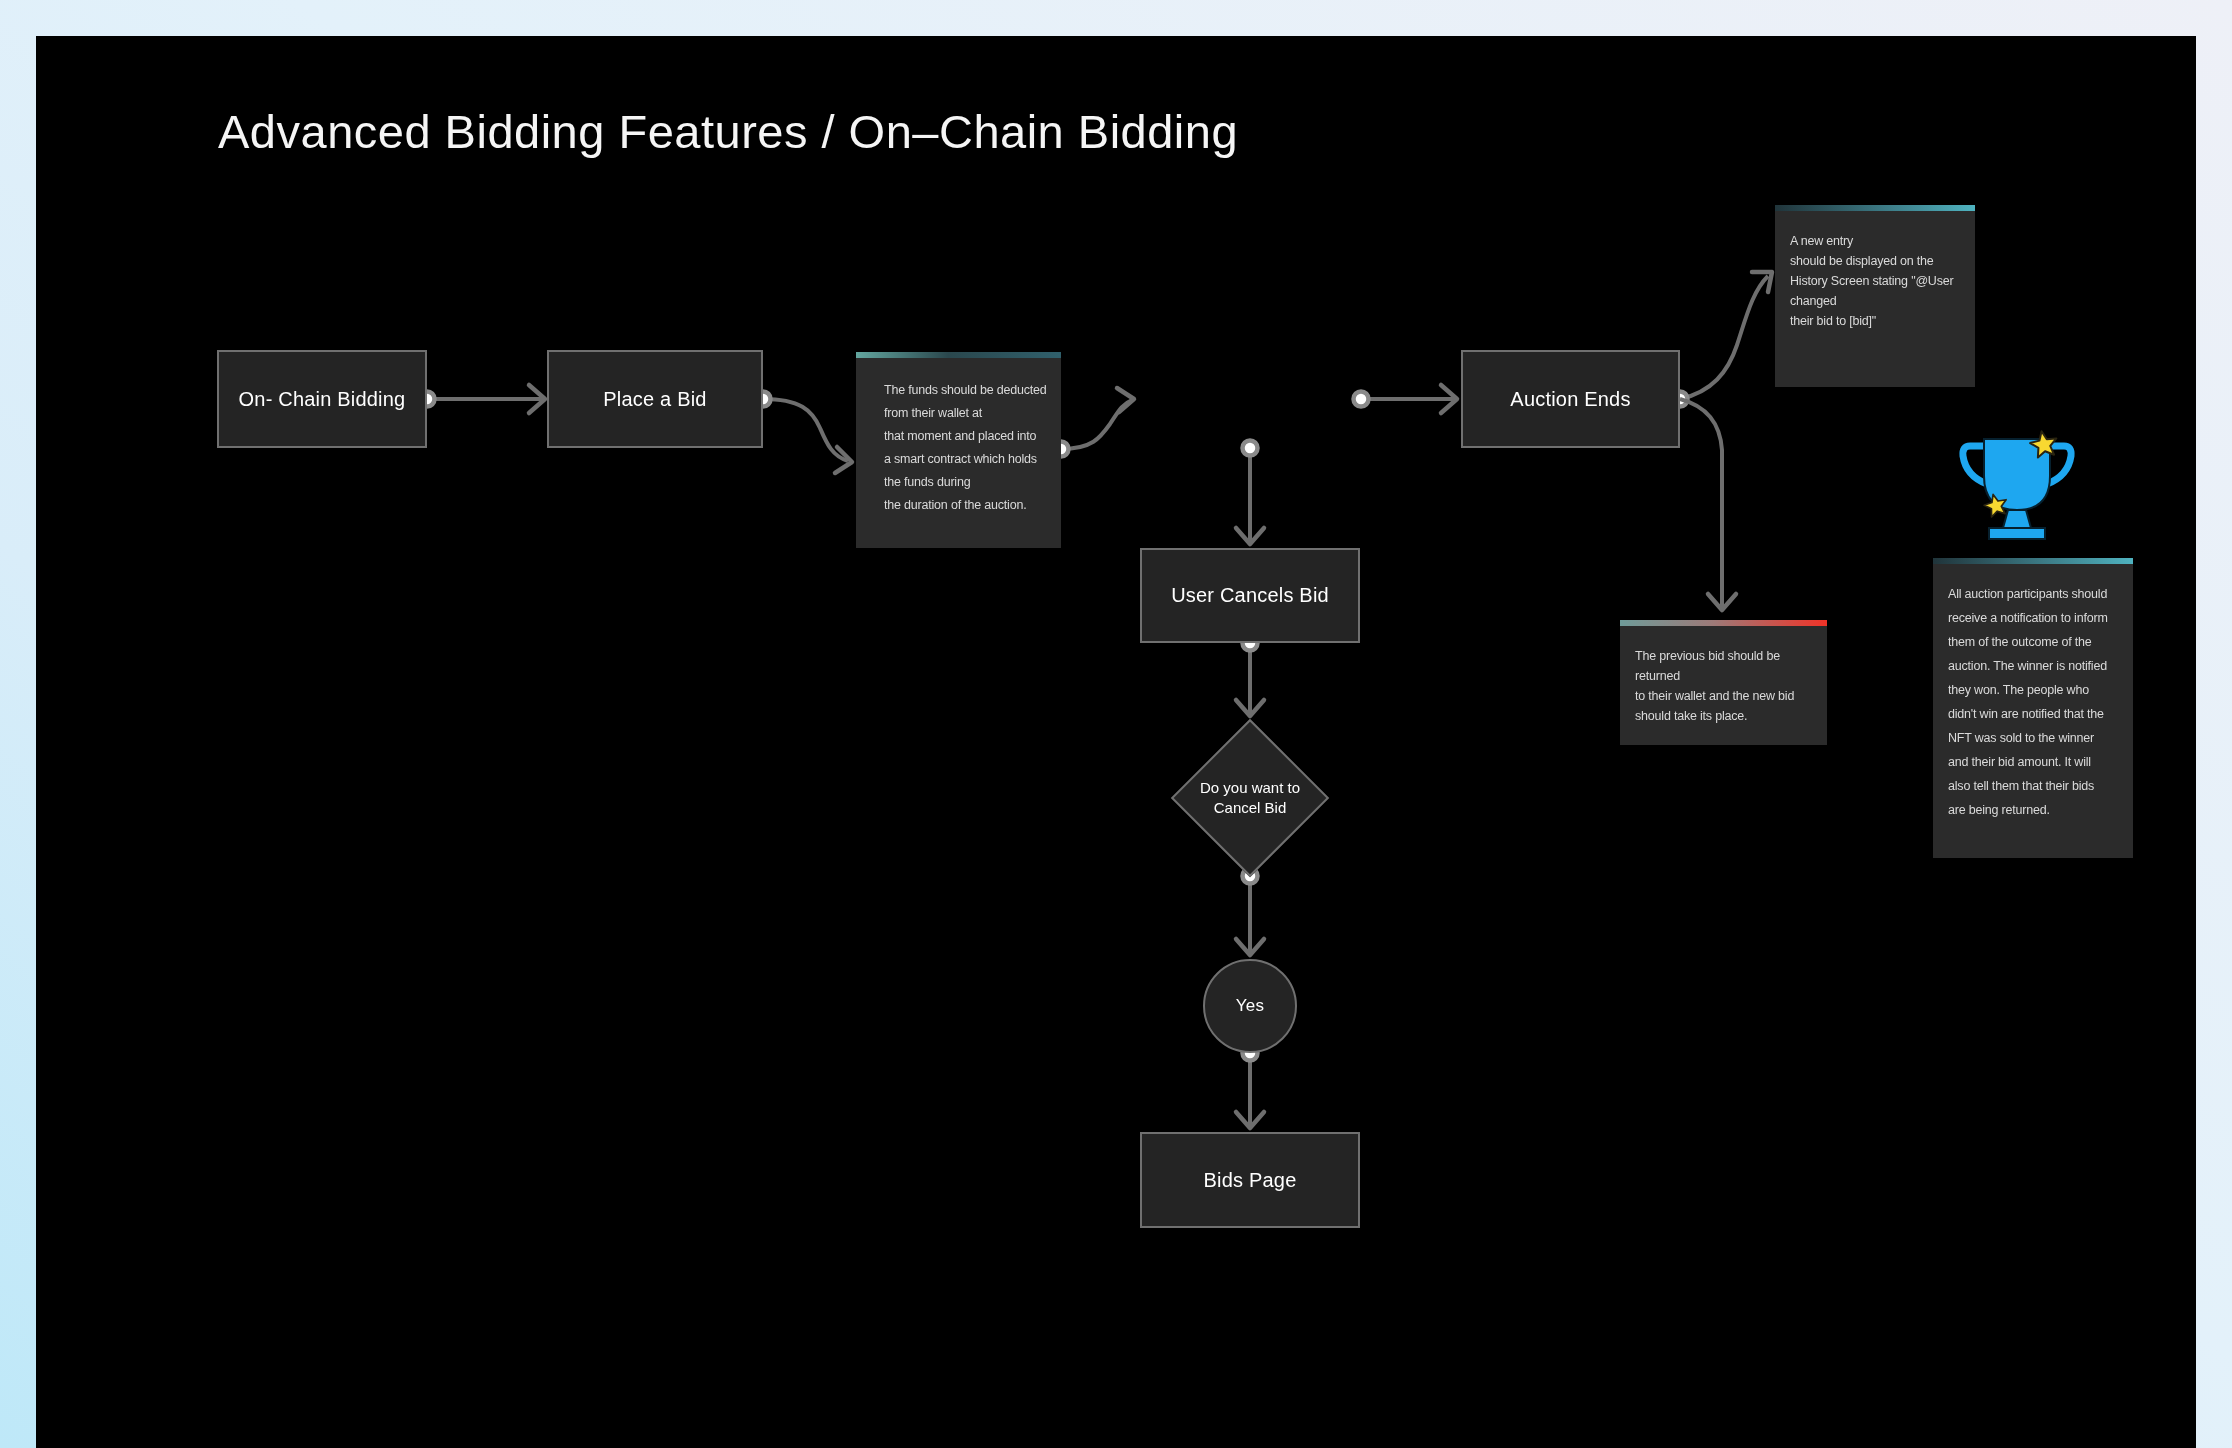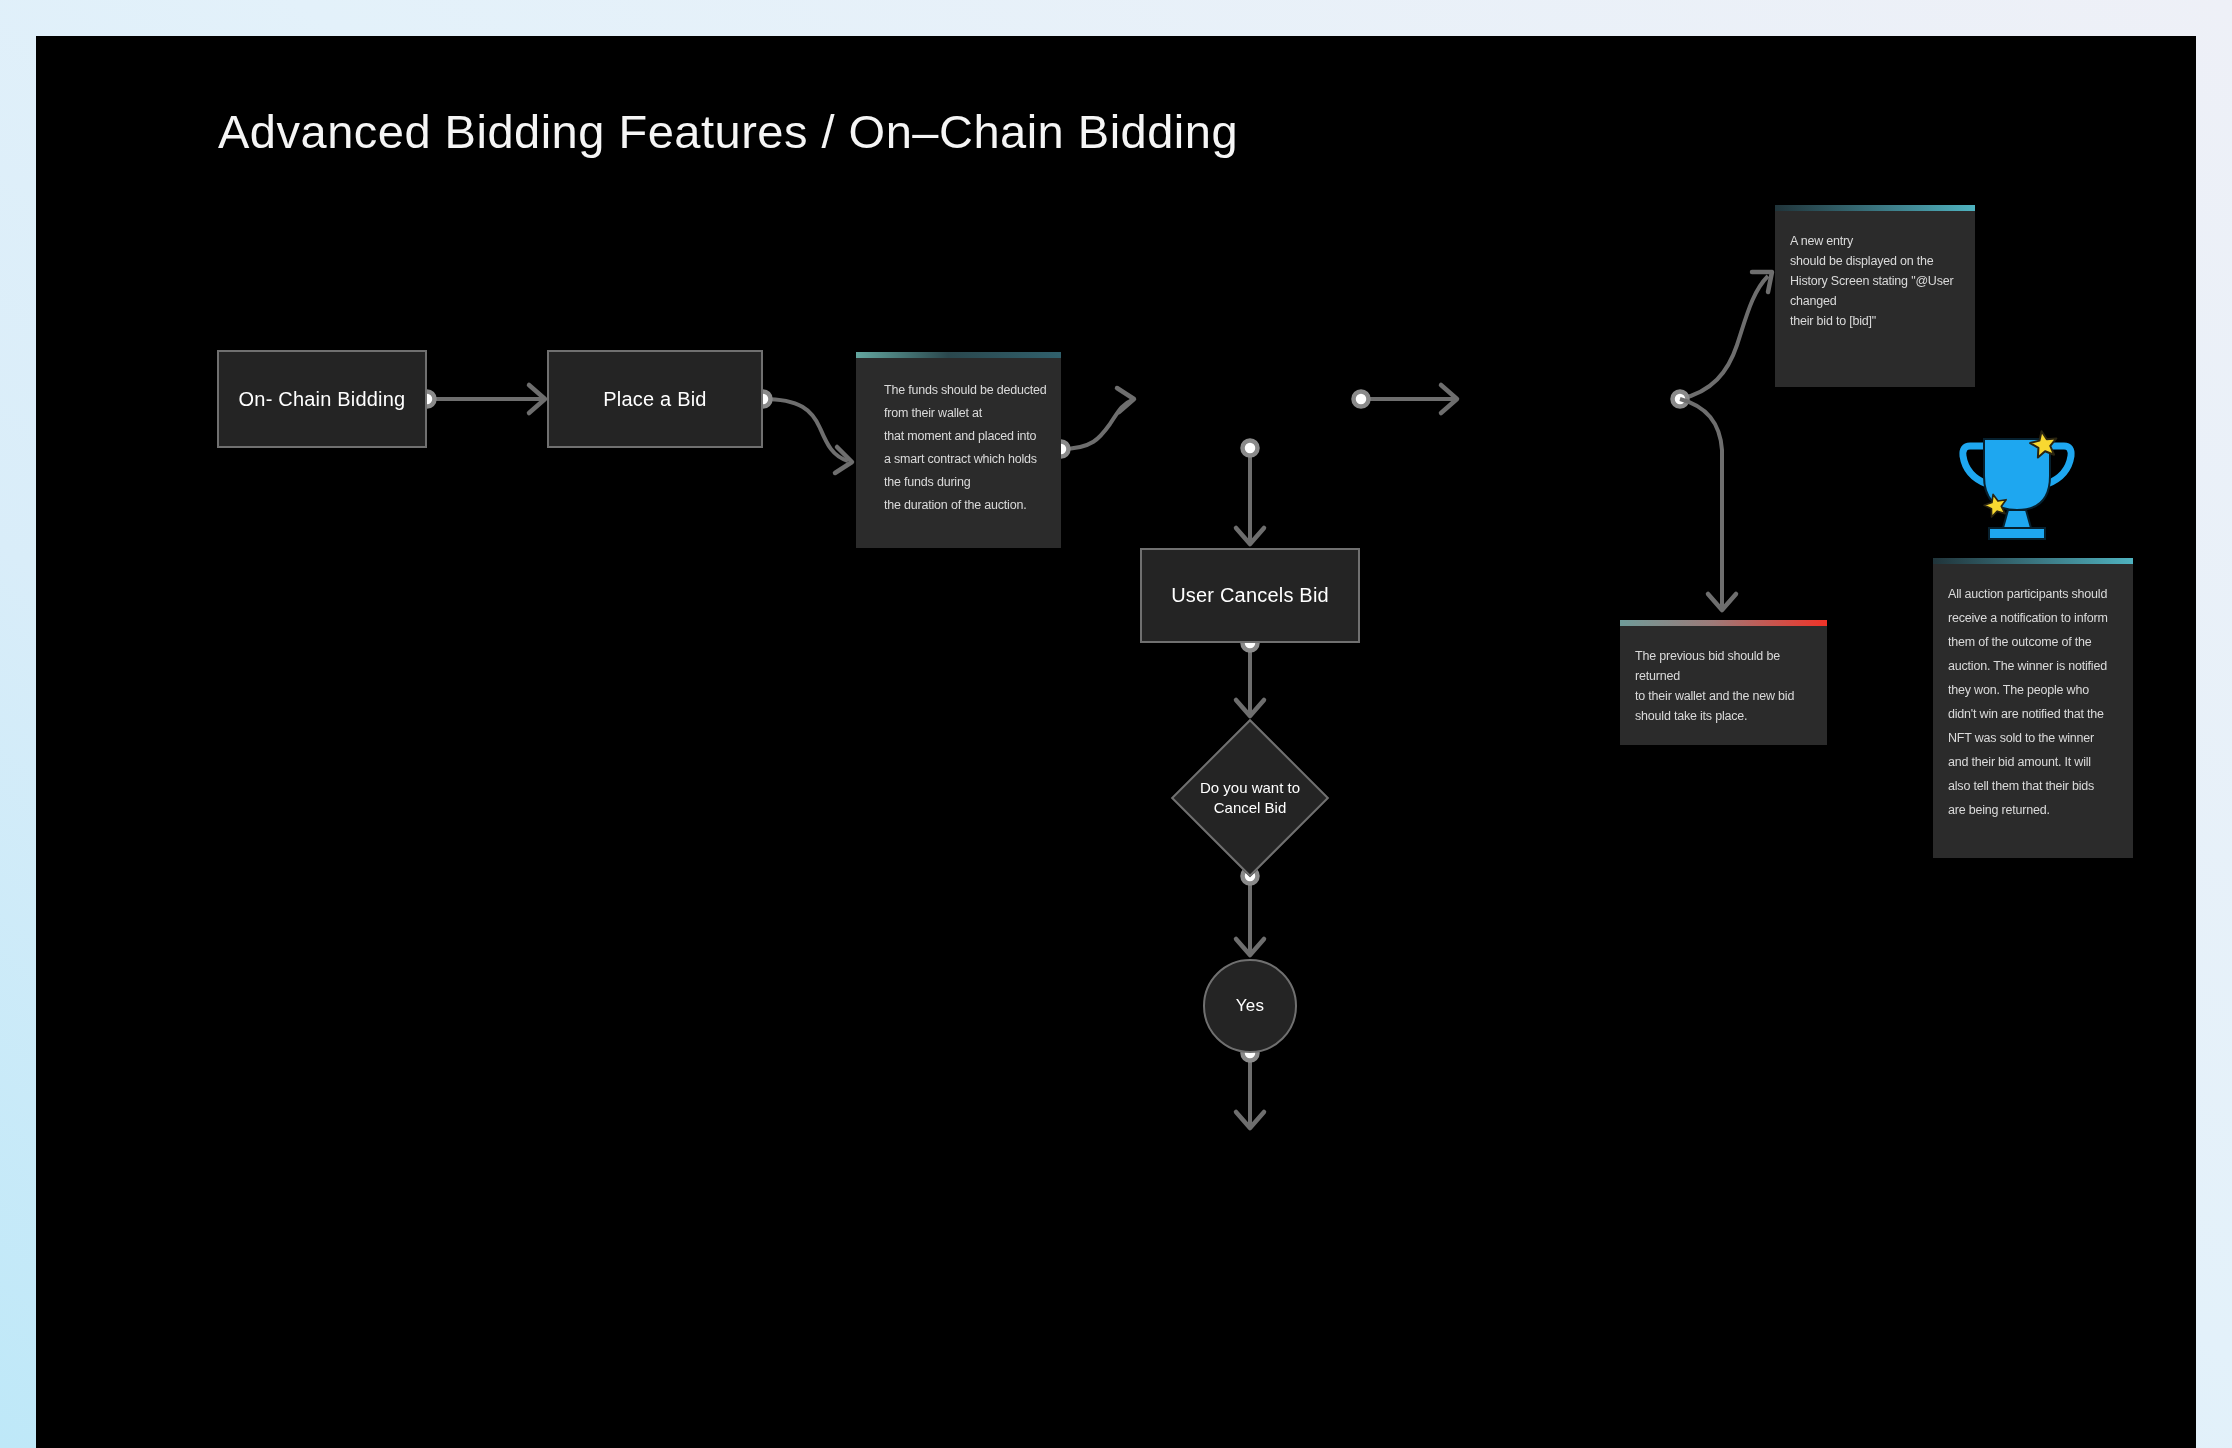--- a/index.html
+++ b/index.html
@@ -101,32 +101,38 @@
       <path class="arrow" d="M 1708,594 L 1722,610 L 1736,594"></path>
     </g>
   </svg>
 
   <div class="node" id="n-onchain">
     <span class="node-label">On- Chain Bidding</span>
   </div>
   <div class="node" id="n-placebid">
     <span class="node-label">Place a Bid</span>
   </div>
+  <div class="node" id="n-auction">
+    <span class="node-label">Auction Ends</span>
+  </div>
   <div class="node" id="n-cancel">
     <span class="node-label">User Cancels Bid</span>
   </div>
   <div id="n-diamond"></div>
   <div style="position:absolute;left:1194px;top:742px;width:112px;height:112px;pointer-events:none;">
     <div class="diamond-label" id="diamond-label-box" style="position:absolute;inset:0;display:flex;align-items:center;justify-content:center;">
       <span class="node-label" style="font-size:15px;line-height:20px;color:#fff;font-weight:500;text-align:center;white-space:pre;">Do you want to
 Cancel Bid</span>
     </div>
   </div>
   <div class="node" id="n-yes">
     <span class="node-label">Yes</span>
+  </div>
+  <div class="node" id="n-bids">
+    <span class="node-label">Bids Page</span>
   </div>
 
   <div class="note" id="note-funds">
     <div class="accent-bar"></div>
     <p>The funds should be deducted
 from their wallet at
 that moment and placed into
 a smart contract which holds
 the funds during
 the duration of the auction.</p>

